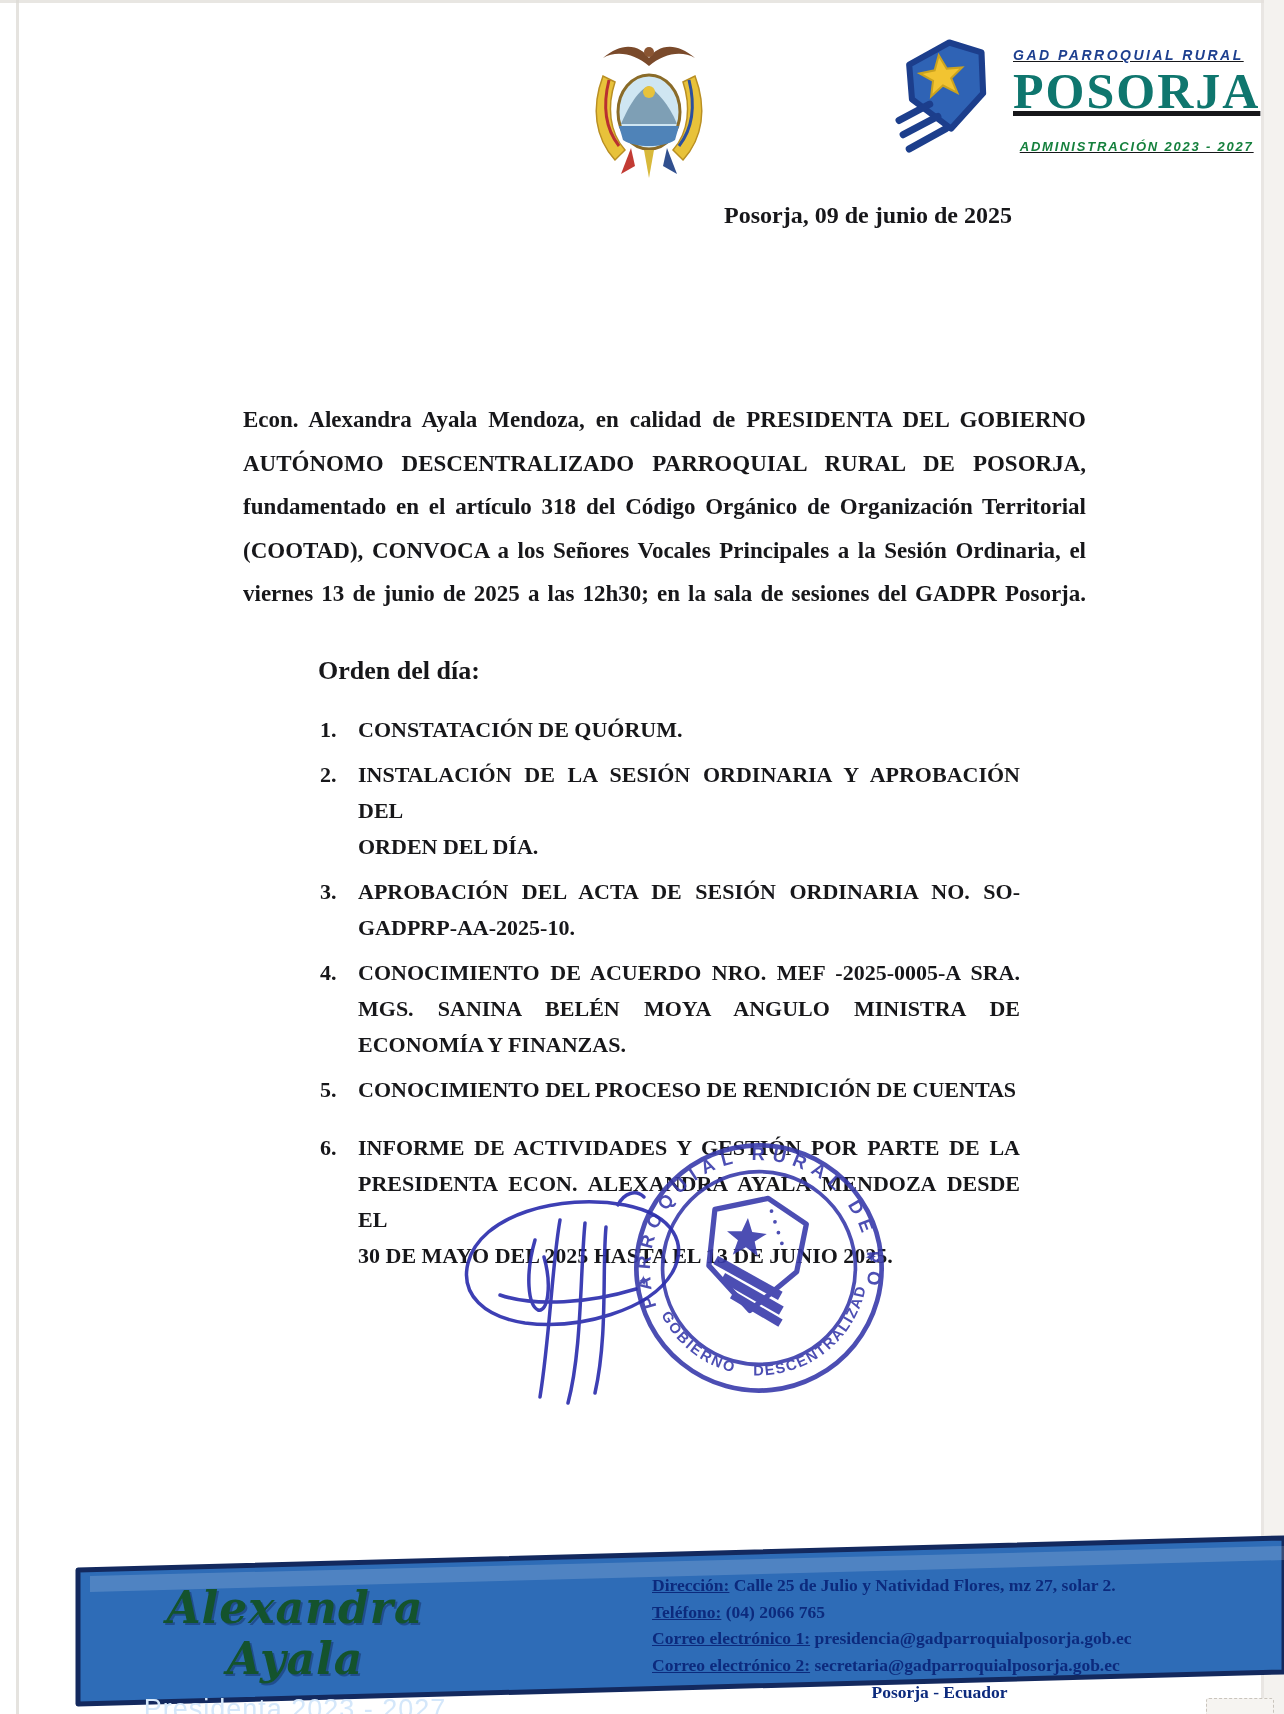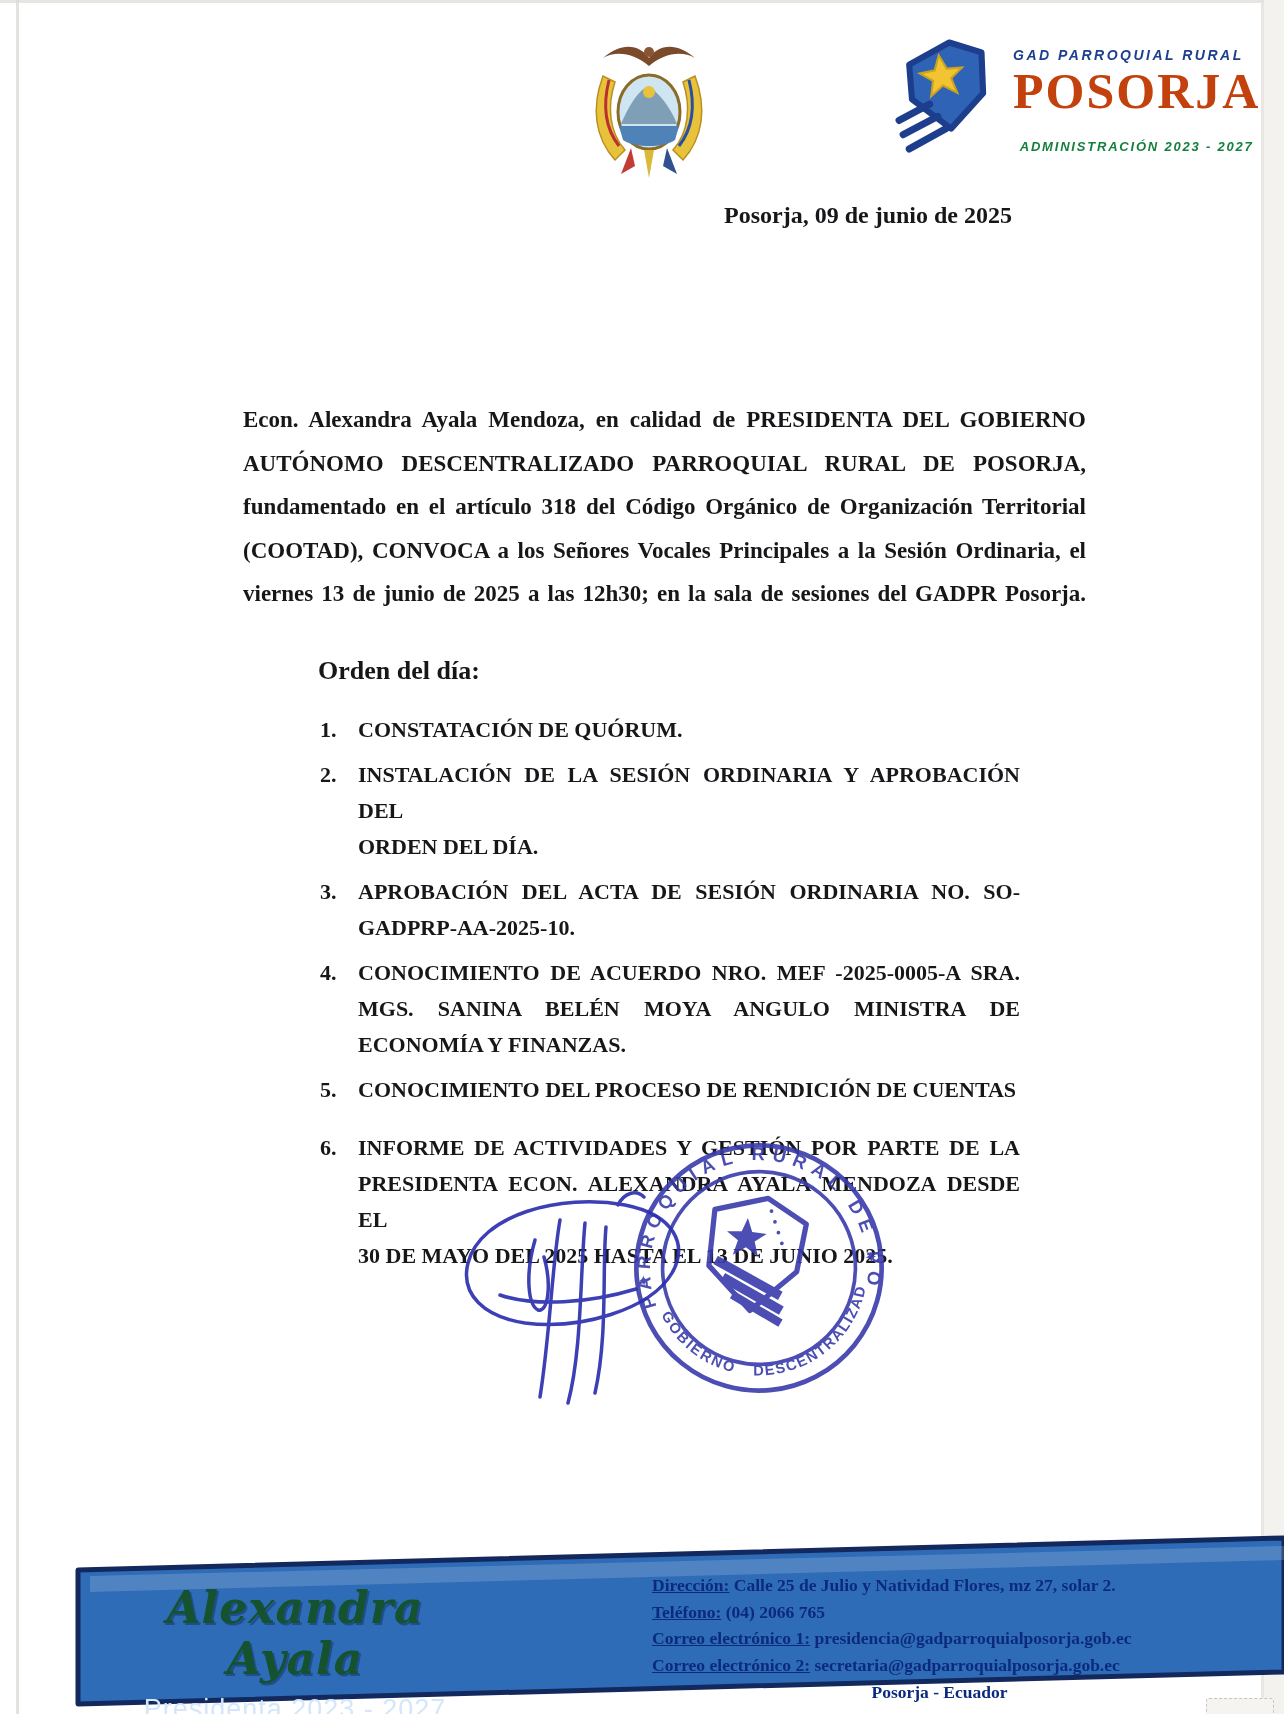--- a/index.html
+++ b/index.html
@@ -9,27 +9,27 @@
   }
   
   .edge-top{position:absolute;left:0;top:0;width:100%;height:3px;background:#e8e6e2;}
   .edge-left{position:absolute;left:16px;top:0;width:3px;height:1714px;background:#dcd9d4;opacity:.75;}
   .edge-right{position:absolute;left:1261px;top:0;width:3px;height:1714px;background:#e3e0dc;opacity:.8;}
   .edge-right-strip{position:absolute;left:1264px;top:0;width:20px;height:1714px;background:#f4f2ef;}
   .scan-chip{position:absolute;left:1206px;top:1698px;width:66px;height:16px;border:1.5px dashed #c9c4bc;background:#f6f4f1;border-radius:3px;}
 
   
   .coat{position:absolute;left:583px;top:36px;width:132px;height:152px;}
-  .logo{position:absolute;left:893px;top:30px;display:flex;align-items:flex-start;}
+  .logo{position:absolute;left:893px;top:30px;display:flex;align-items:flex-start;text-decoration:underline;}
   .logo-shield{width:112px;height:132px;}
   .logo-text{margin-left:8px;margin-top:18px;line-height:1;}
   .logo-kicker{font-family:"Liberation Sans",sans-serif;font-weight:700;font-style:italic;
     font-size:14px;letter-spacing:2.5px;color:#1d3f8f;}
   .logo-name{font-family:"Liberation Serif",serif;font-weight:700;font-size:50px;
-    letter-spacing:2px;color:#c2410c;margin-top:4px;}
+    letter-spacing:2px;color:#0f766e;margin-top:4px;}
   .logo-subline{font-family:"Liberation Sans",sans-serif;font-weight:700;font-style:italic;
     font-size:13px;letter-spacing:1.8px;color:#15803d;margin-top:24px;text-align:center;}
 
   .date-line{position:absolute;left:724px;top:202px;font-size:24px;font-weight:700;}
 
   .title-block{position:absolute;left:300px;top:308px;width:600px;text-align:center;font-weight:700;}
   .title-line1{font-size:26px;letter-spacing:.5px;}
   .title-line2{font-size:24px;margin-top:8px;letter-spacing:.5px;}
 
   .doc-body{position:absolute;left:243px;top:398px;width:843px;}

